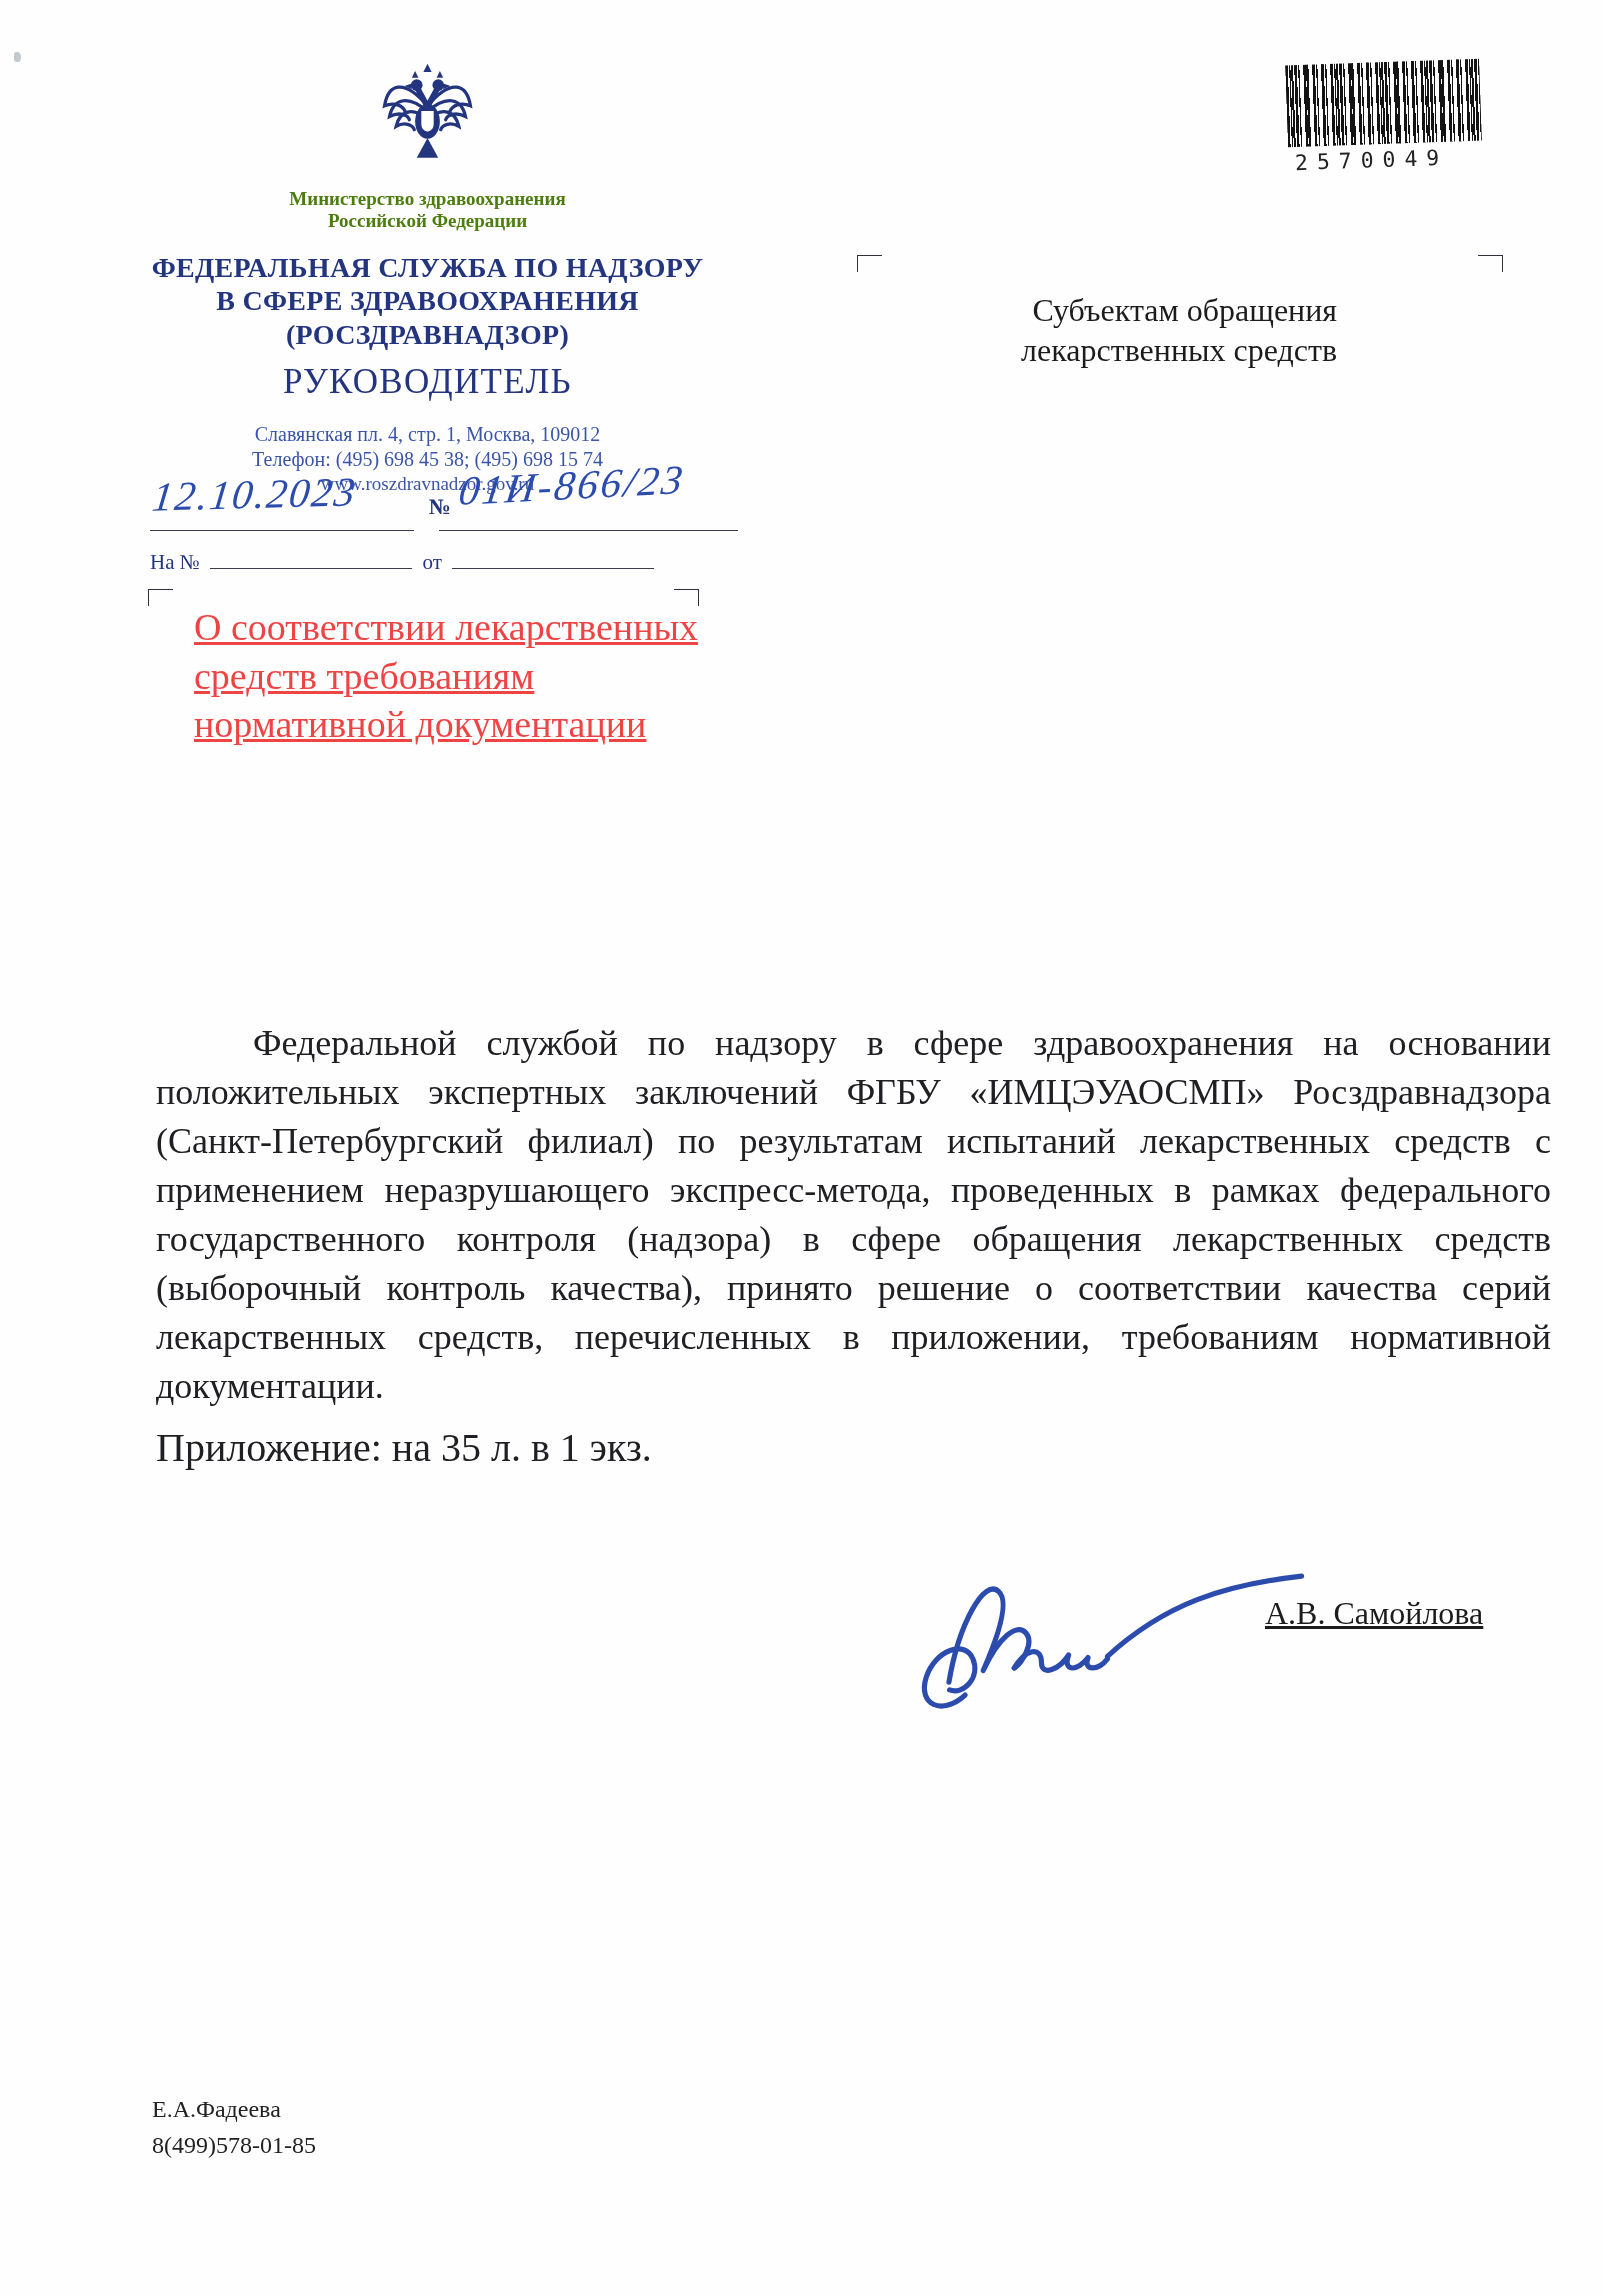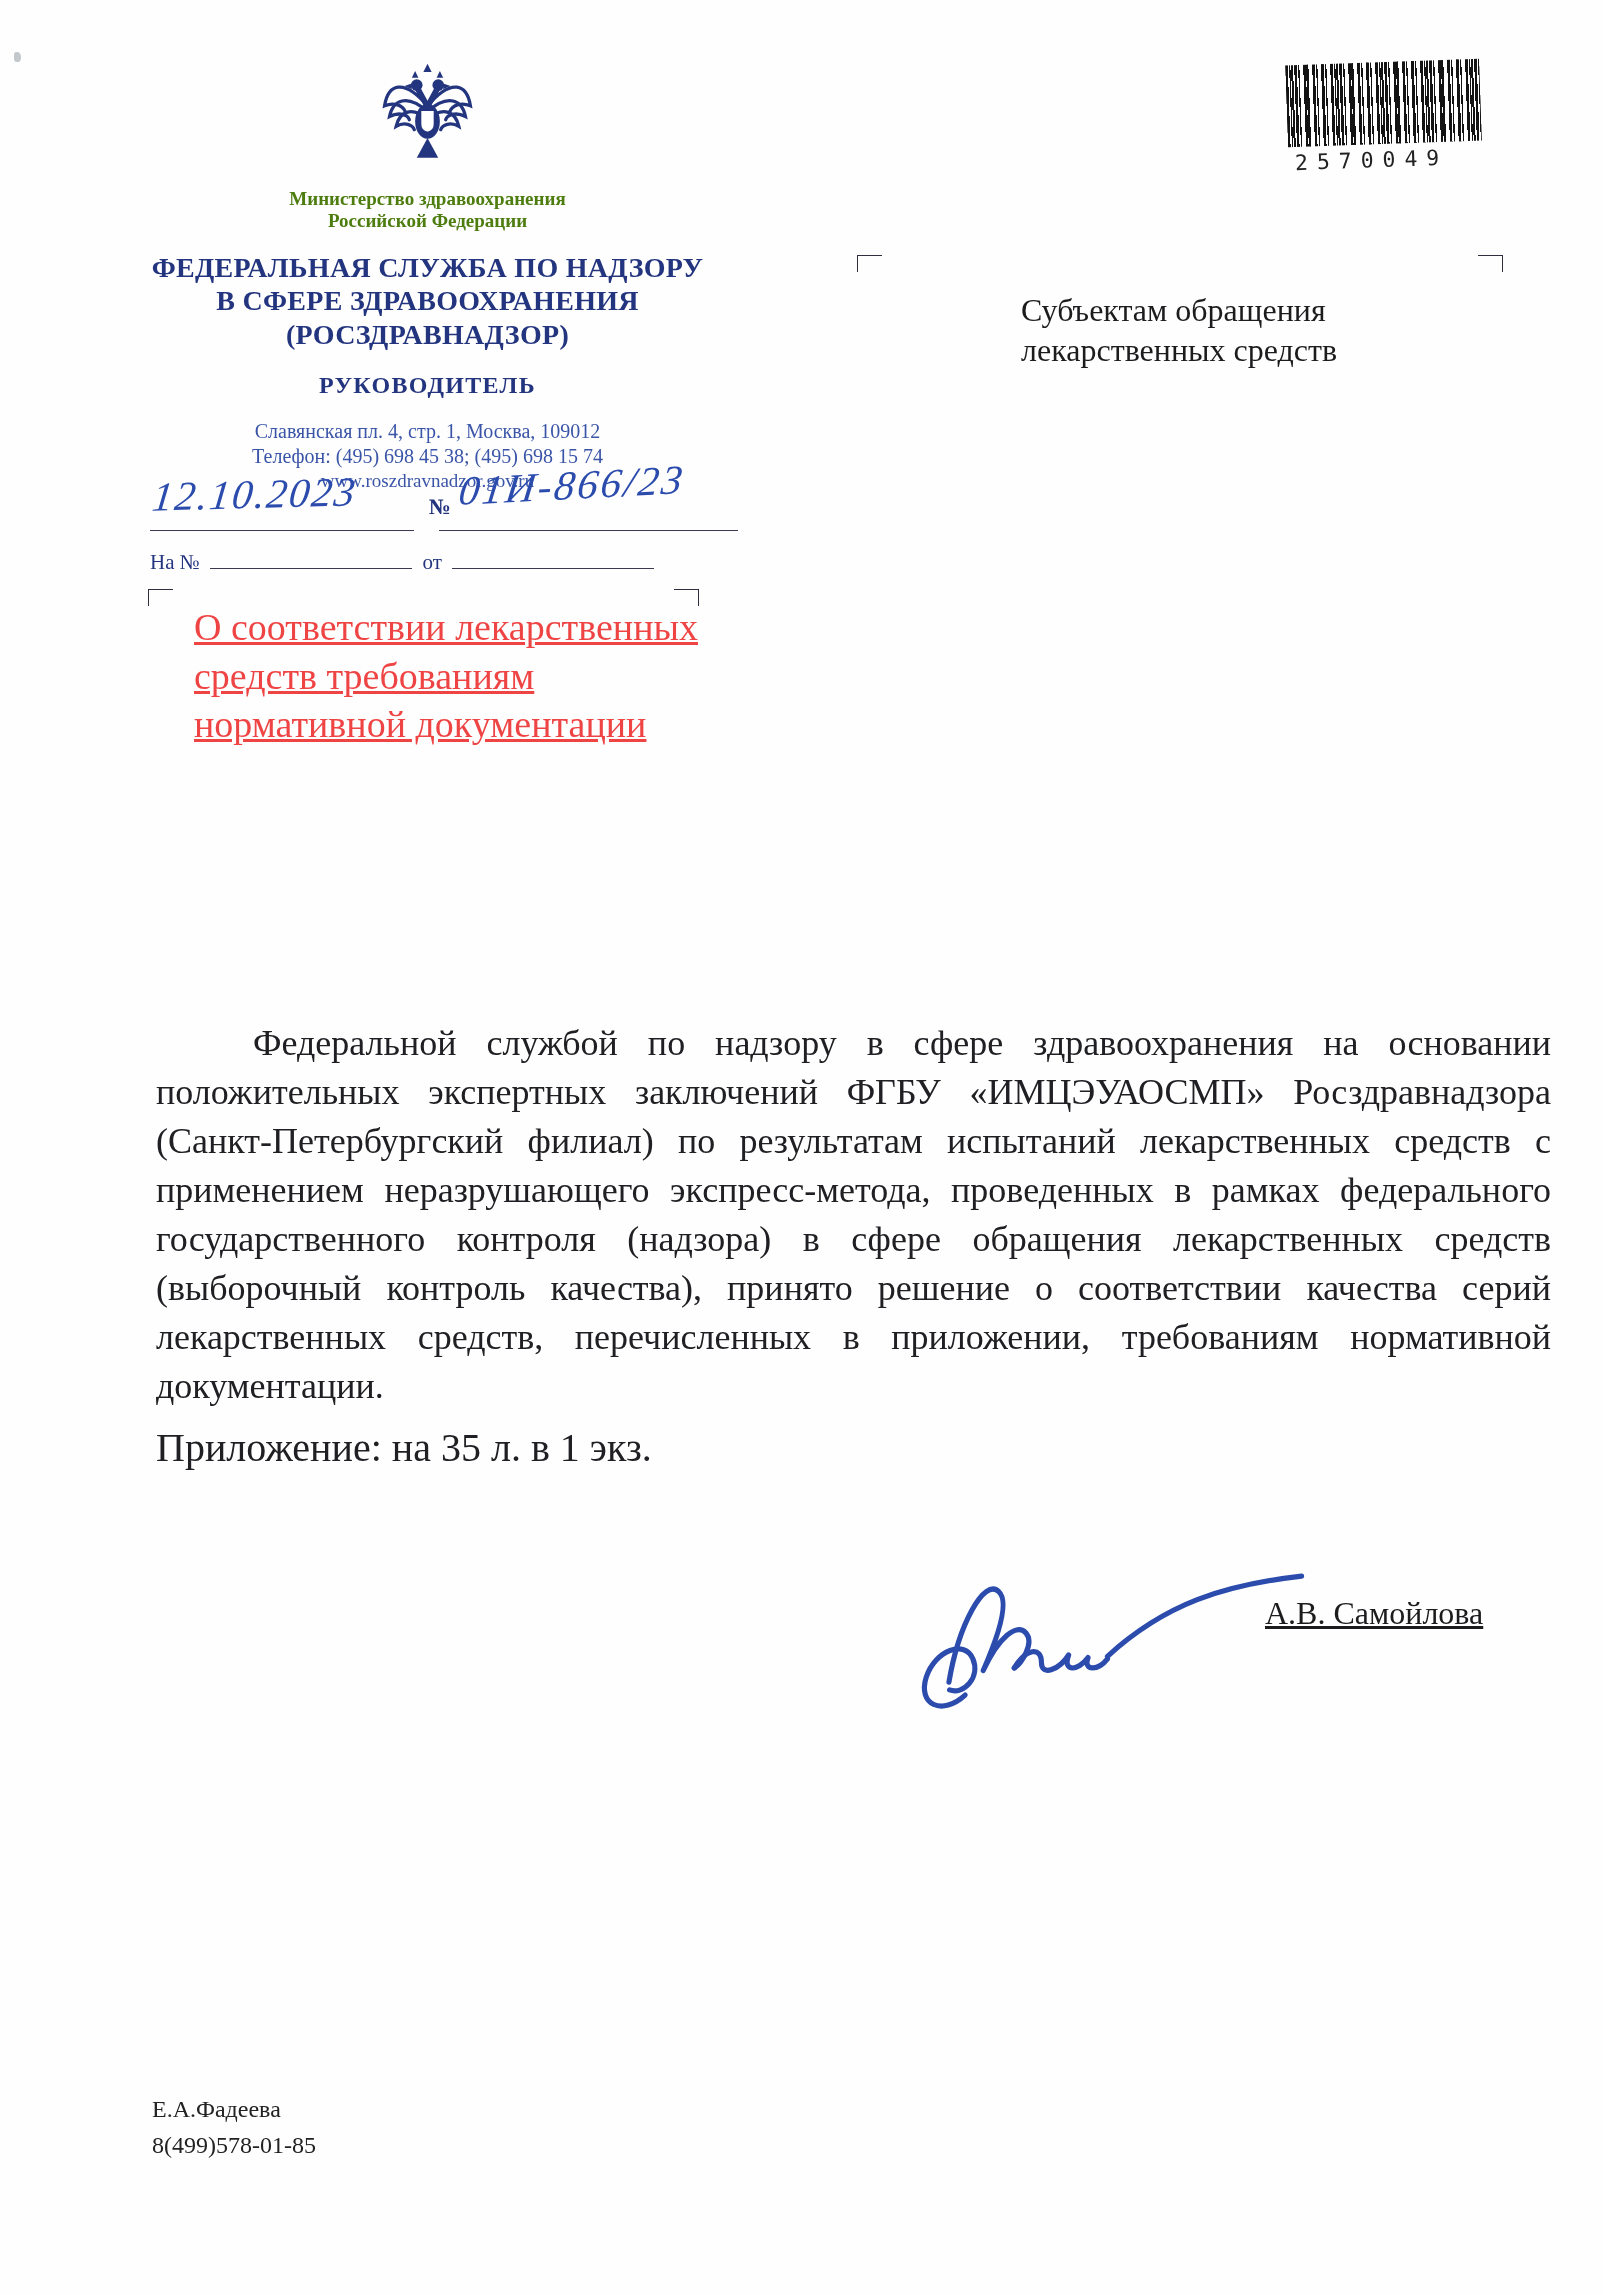--- a/index.html
+++ b/index.html
@@ -52,21 +52,21 @@
   
   .letterhead {
     left: 139px; top: 57px;
     width: 577px;
     text-align: center;
     color: #24357f;
   }
   .emblem { width: 99px; height: 114px; margin: 0 auto; display: block; }
   .ministry { margin-top: 17px; font-weight: bold; font-size: 19px; line-height: 1.15; color: #4d7c0f; }
   .service  { margin-top: 19px; font-weight: bold; font-size: 28px; line-height: 1.2; letter-spacing: 0.3px; color: #24357f; }
-  .position { margin-top: 21px; font-weight: bold; font-size: 24px; letter-spacing: 1.3px; color: #24357f; }
+  .position { margin-top: 11px; font-weight: normal; font-size: 35px; letter-spacing: 1.3px; color: #24357f; }
   .contact-lines { margin-top: 19.4px; font-size: 20px; line-height: 1.26; color: #3a55a8; }
   .contact-lines .website { font-size: 19px; }
 
   
   .ref-block { left: 150px; top: 469px; width: 648px; height: 84px; }
   .hw {
     font-family: "Liberation Serif", serif;
     font-style: italic;
     color: #2b4bad;
     white-space: nowrap;
@@ -106,20 +106,21 @@
   .corner { position: absolute; width: 25px; height: 17px; border-top: 1.9px solid #2e2e3e; }
   .corner.cl { border-left: 1.9px solid #2e2e3e; }
   .corner.cr { border-right: 1.9px solid #2e2e3e; }
 
   
   .addressee {
     left: 1021px; top: 290px;
     font-size: 32px;
     line-height: 1.25;
     color: #1c1c1e;
+    text-align: right;
   }
 
   
   .subject {
     left: 194px; top: 603px;
     width: 532px;
     font-size: 38px;
     line-height: 1.28;
     color: #ef4444;
     text-decoration: underline;

